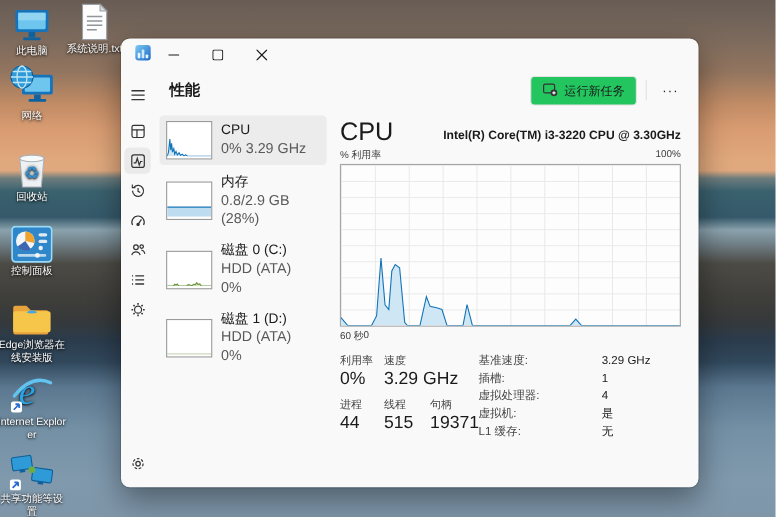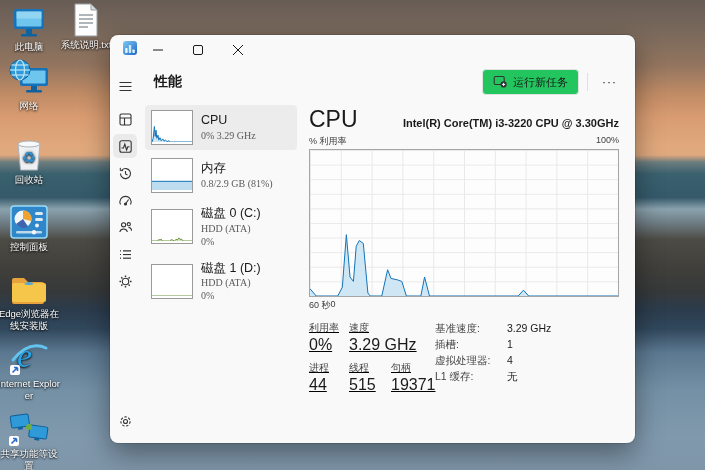--- a/index.html
+++ b/index.html
@@ -48,44 +48,44 @@
   .mainrow{flex:1;display:flex;min-height:0;padding-top:6px;}
 
   
   .plist{width:152px;flex:0 0 152px;padding-left:5px;}
   .pitem{display:flex;align-items:center;gap:8px;padding:5px 4px 5px 6px;border-radius:4px;margin-bottom:3px;}
   .pitem.selected{background:#ececec;}
   .mini{width:40px;height:33px;flex:0 0 40px;background:#fff;border:1px solid #9a9a9a;}
   .mini svg{display:block;}
   .pmeta{min-width:0;}
   .pname{font-size:12.5px;color:#1a1a1a;line-height:1.25;}
-  .psub{font-size:10px;color:#5a5a5a;line-height:1.3;font-family:Liberation Serif, serif;}
+  .psub{font-size:13px;color:#5a5a5a;line-height:1.3;}
 
   
   .mainpanel{flex:1;padding:2px 16px 0 12px;min-width:0;}
   .mp-titlerow{display:flex;align-items:flex-end;justify-content:space-between;}
   .mp-title{font-size:23px;color:#1a1a1a;font-weight:400;line-height:1.1;}
   .mp-sub{font-size:11px;color:#1a1a1a;padding-bottom:3px;font-weight:bold;}
   .axisrow{display:flex;justify-content:space-between;font-size:9px;color:#3d3d3d;margin-top:3px;}
   .chartbox{height:146px;border:1px solid #a6a6a6;background:#fdfdfd;margin-top:1px;position:relative;
     background-image:linear-gradient(to right,#e9e9e9 1px,transparent 1px),
                      linear-gradient(to bottom,#e9e9e9 1px,transparent 1px);
     background-size:10% 10%;}
   .chartbox svg{position:absolute;inset:0;width:100%;height:100%;}
   .axisrow2{display:flex;justify-content:flex-start;font-size:9px;color:#3d3d3d;margin-top:2px;}
 
   .statsrow{display:flex;margin-top:9px;}
   .stat-left{width:122px;flex:0 0 122px;}
-  .srow{display:flex;margin-bottom:7px;text-decoration:underline;}
+  .srow{display:flex;margin-bottom:7px;}
   .scol1{width:40px;flex:0 0 40px;}
   .scol2{width:42px;flex:0 0 42px;}
   .slabel{font-size:10px;color:#444;margin-bottom:1px;white-space:nowrap;}
   .sval{font-size:16px;color:#1a1a1a;white-space:nowrap;}
   .stat-right{flex:1;padding-left:4px;}
-  .drow{display:flex;font-size:10.5px;line-height:1.52;}
+  .drow{display:flex;font-size:10.5px;line-height:1.52;gap:40px;}
   .dlabel{width:72px;flex:0 0 72px;color:#444;white-space:nowrap;}
   .dval{color:#1a1a1a;white-space:nowrap;}
 </style>
 </head>
 <body>
 
 <div class="dicon" style="left:-3px;top:3px;">
   <div class="art">
     <svg width="36" height="32" viewBox="0 0 36 32">
       <rect x="3" y="2" width="30" height="20" rx="2" fill="#1673b9"></rect>
@@ -349,21 +349,21 @@
           </div>
           <div class="pitem">
             <div class="mini">
               <svg viewBox="0 0 40 31" preserveAspectRatio="none">
                   <path d="M0,31 L0.00,22.32 L40.00,22.32 L40,31 Z" fill="#bedcf0" stroke="none"></path>
                   <path d="M0.00,22.32 L40.00,22.32" fill="none" stroke="#1374b8" stroke-width="1" vector-effect="non-scaling-stroke"></path>
                 </svg>
             </div>
             <div class="pmeta">
               <div class="pname">内存</div>
-              <div class="psub">0.8/2.9 GB (81%)</div>
+              <div class="psub">0.8/2.9 GB (28%)</div>
             </div>
           </div>
           <div class="pitem">
             <div class="mini">
               <svg viewBox="0 0 40 31" preserveAspectRatio="none">
                   <path d="M0,31 L0.00,31.00 L5.60,31.00 L6.80,29.45 L8.00,30.07 L9.20,29.14 L10.40,31.00 L17.60,31.00 L19.20,29.76 L20.80,30.07 L22.40,31.00 L24.00,29.45 L25.60,29.76 L26.80,27.90 L28.00,29.45 L29.60,29.14 L31.20,31.00 L40.00,31.00 L40,31 Z" fill="#cfe3b8" stroke="none"></path>
                   <path d="M0.00,31.00 L5.60,31.00 L6.80,29.45 L8.00,30.07 L9.20,29.14 L10.40,31.00 L17.60,31.00 L19.20,29.76 L20.80,30.07 L22.40,31.00 L24.00,29.45 L25.60,29.76 L26.80,27.90 L28.00,29.45 L29.60,29.14 L31.20,31.00 L40.00,31.00" fill="none" stroke="#6a9240" stroke-width="1" vector-effect="non-scaling-stroke"></path>
                 </svg>
             </div>
             <div class="pmeta">
@@ -441,20 +441,24 @@
                 </div>
               <div class="drow">
                   <span class="dlabel">插槽:</span>
                   <span class="dval">1</span>
                 </div>
               <div class="drow">
                   <span class="dlabel">虚拟处理器:</span>
                   <span class="dval">4</span>
                 </div>
               <div class="drow">
+                  <span class="dlabel">虚拟机:</span>
+                  <span class="dval">是</span>
+                </div>
+              <div class="drow">
                   <span class="dlabel">L1 缓存:</span>
                   <span class="dval">无</span>
                 </div>
             </div>
           </div>
         </div>
       </div>
     </div>
   </div>
 </div>

